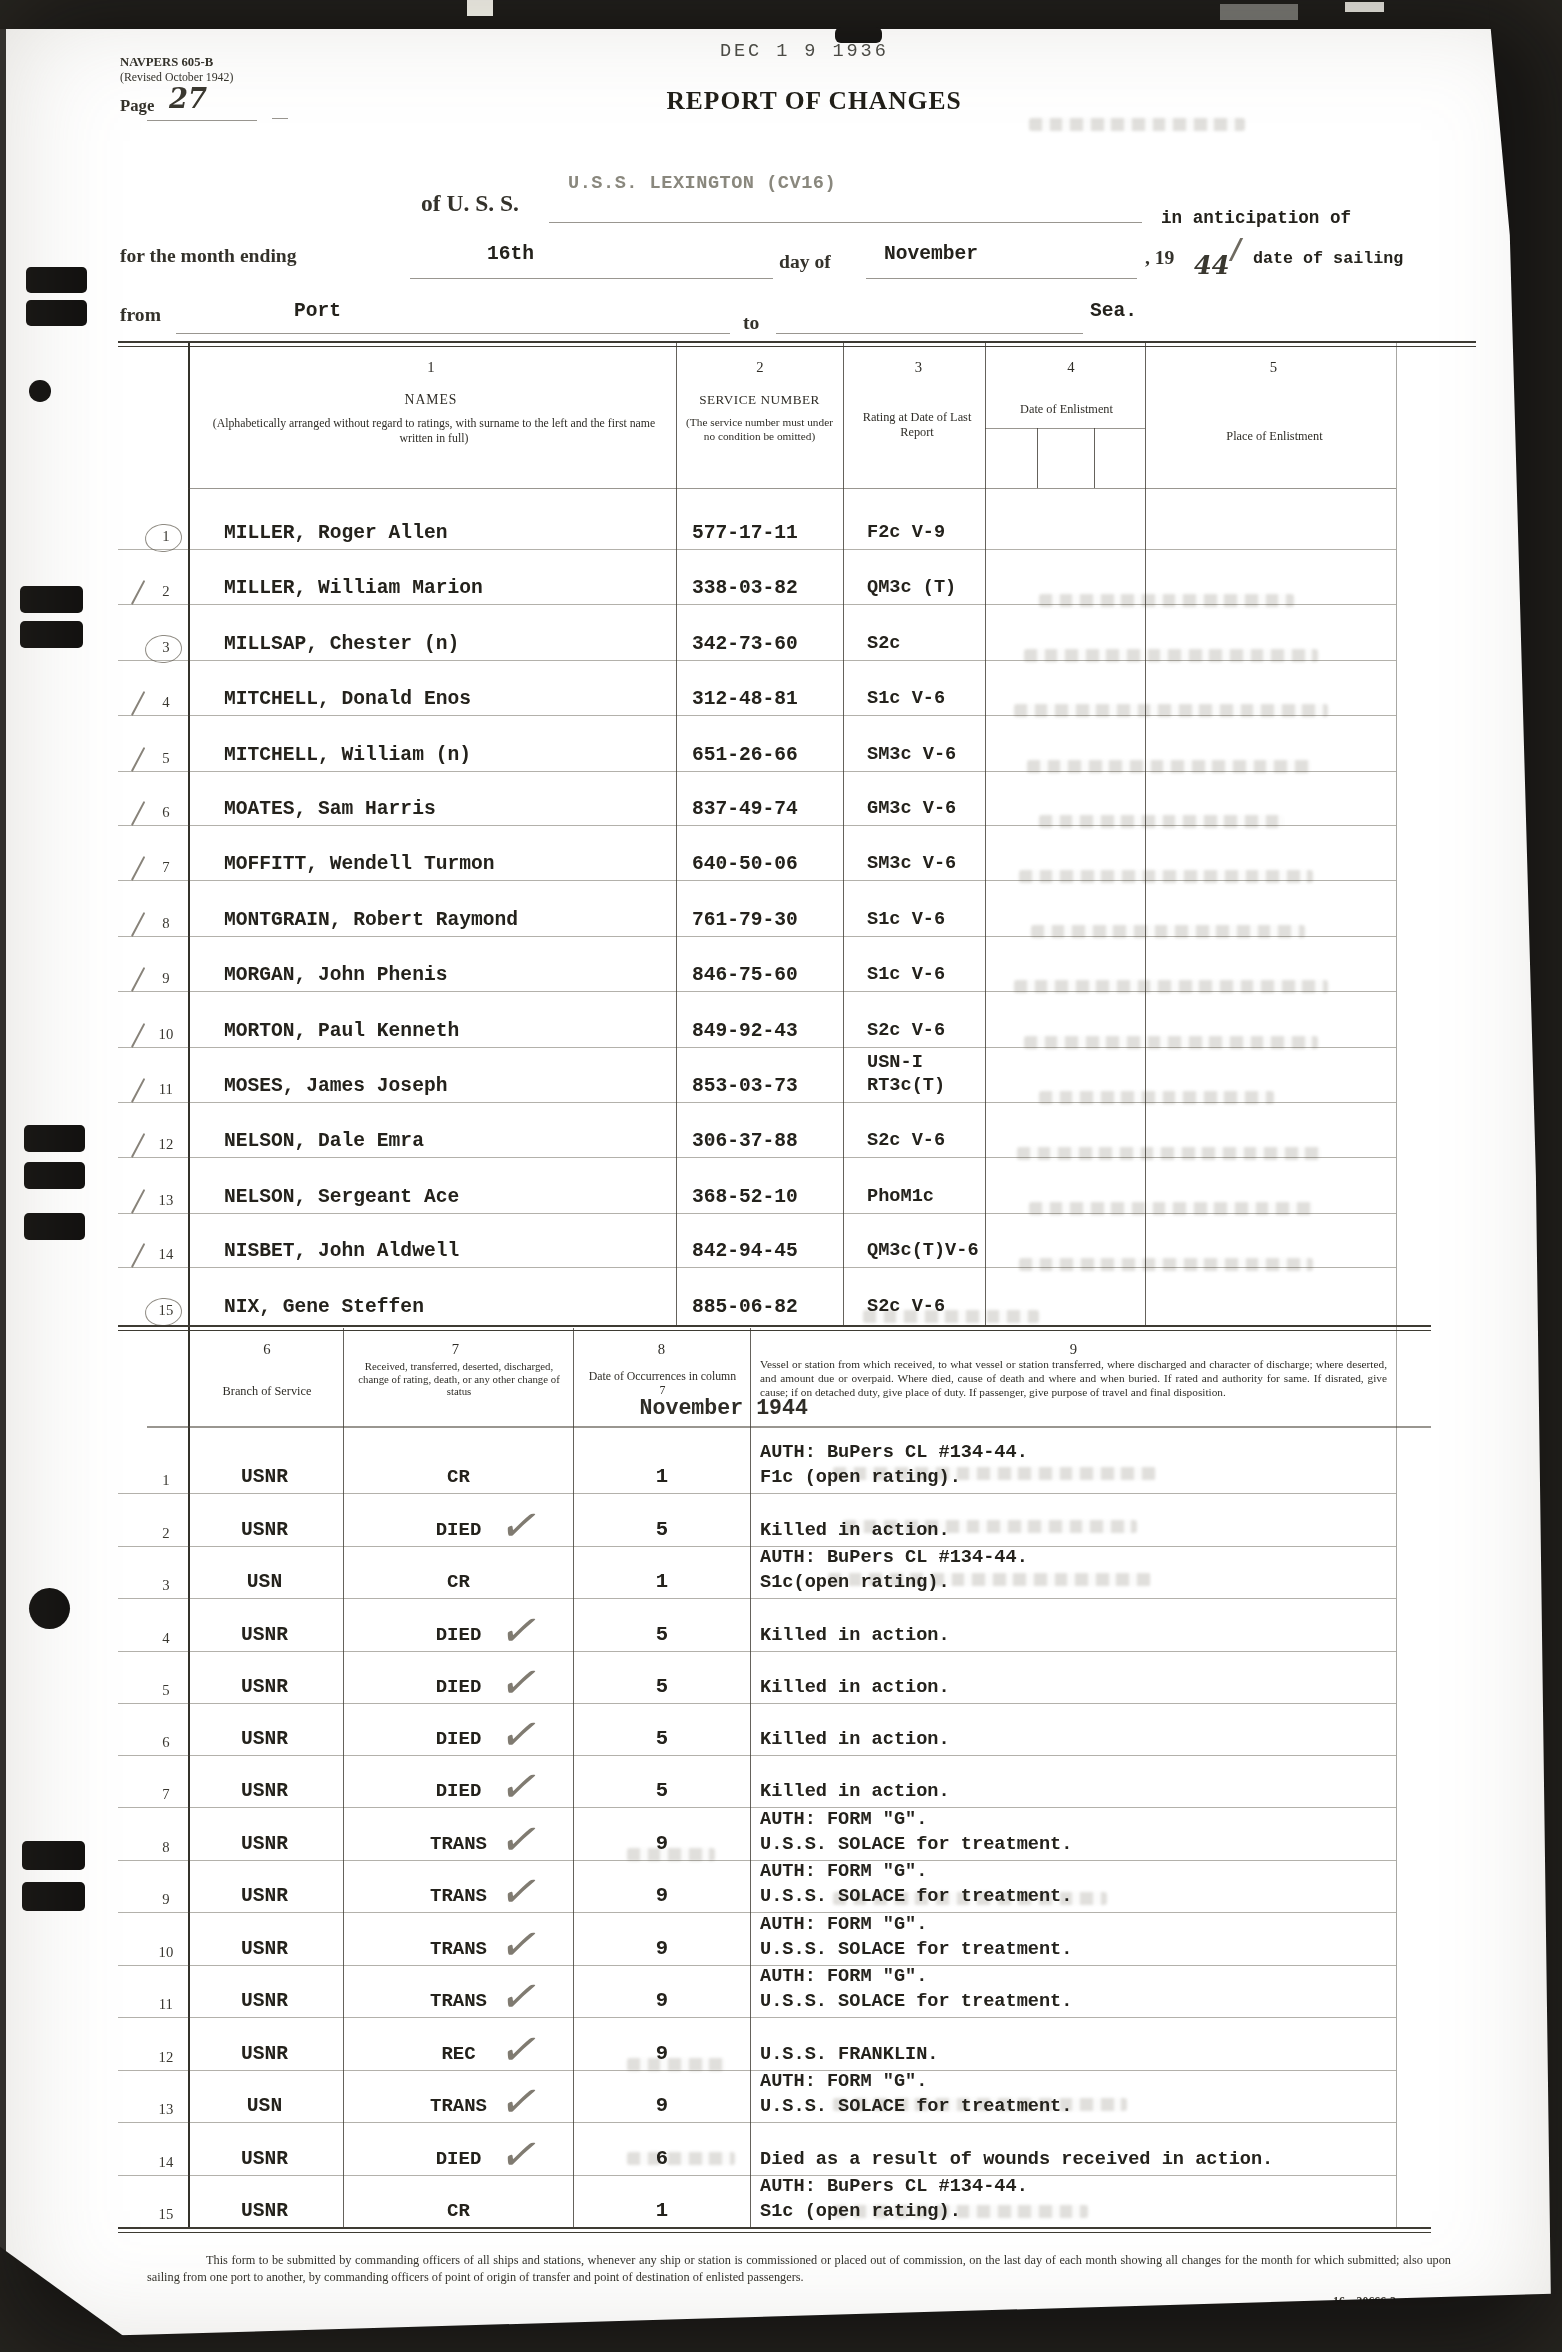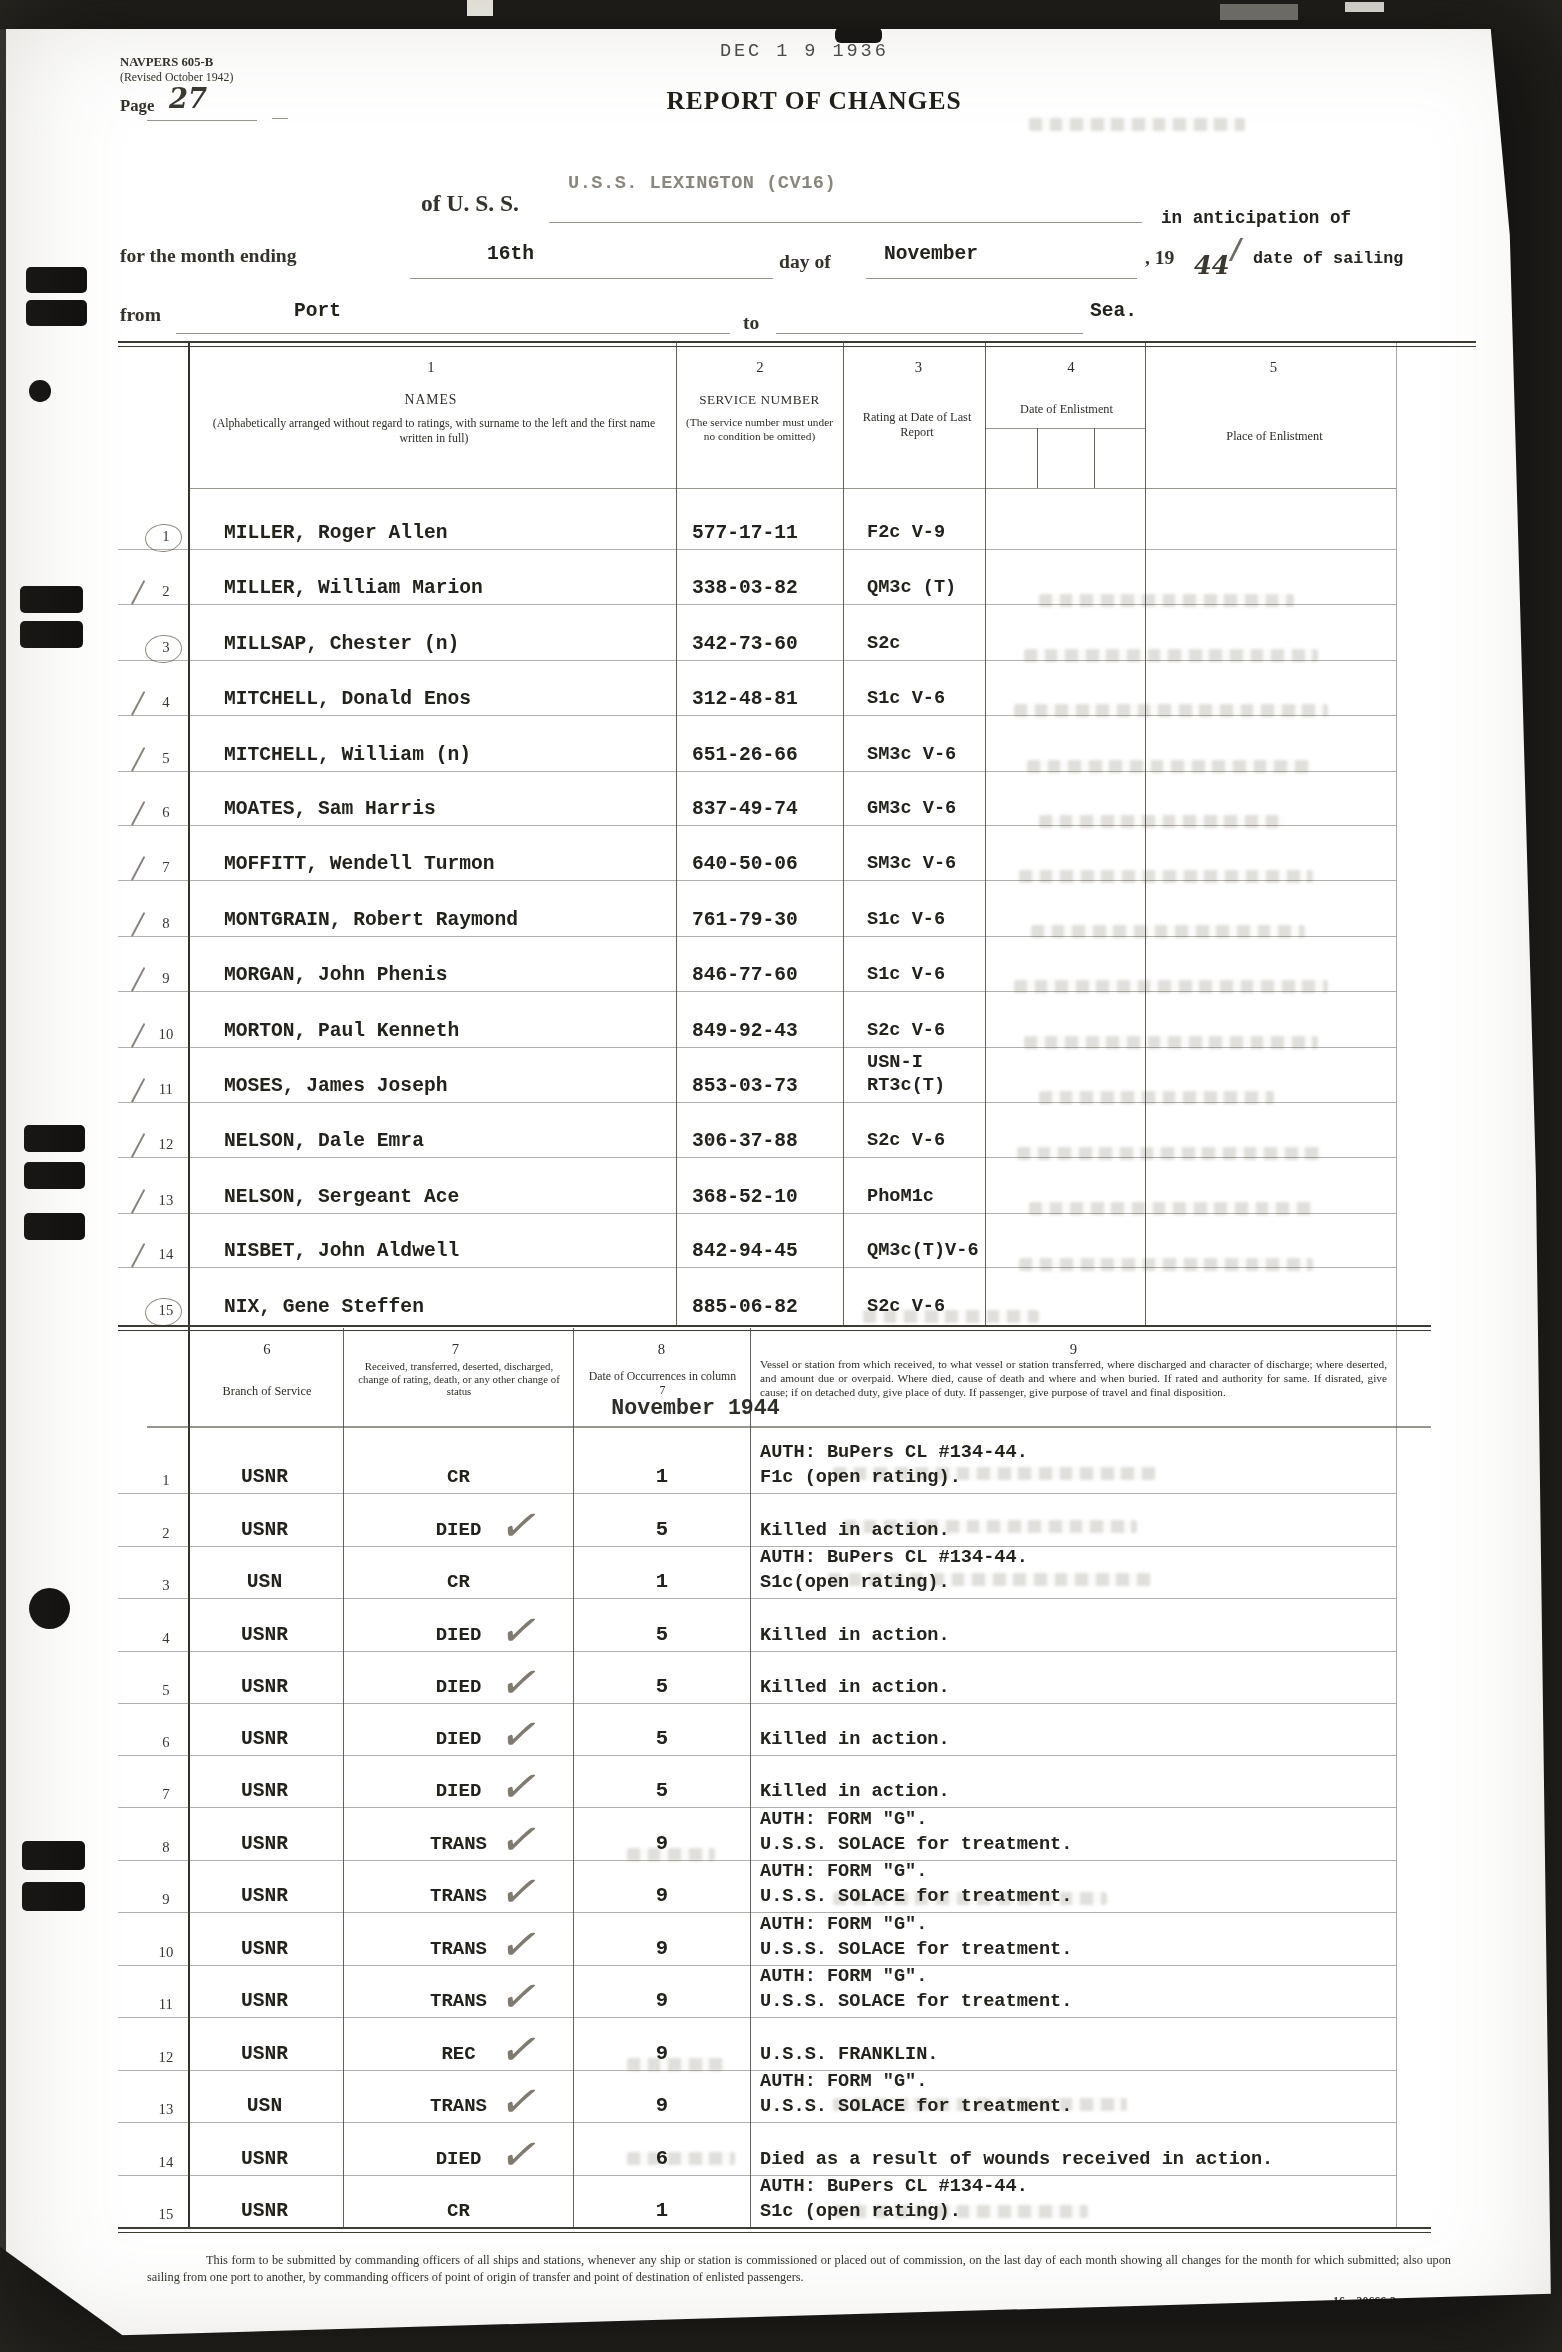--- a/index.html
+++ b/index.html
@@ -181,21 +181,21 @@
   </div>
   <div class="t1row" style="top:881px;">
     <span class="rn" data-marktype="slash">8</span>
     <span class="nm tw">MONTGRAIN, Robert Raymond</span>
     <span class="sv tw">761-79-30</span>
     <span class="rt tw">S1c V-6</span>
   </div>
   <div class="t1row" style="top:936px;">
     <span class="rn" data-marktype="slash">9</span>
     <span class="nm tw">MORGAN, John Phenis</span>
-    <span class="sv tw">846-77-60</span>
+    <span class="sv tw">846-75-60</span>
     <span class="rt tw">S1c V-6</span>
   </div>
   <div class="t1row" style="top:992px;">
     <span class="rn" data-marktype="slash">10</span>
     <span class="nm tw">MORTON, Paul Kenneth</span>
     <span class="sv tw">849-92-43</span>
     <span class="rt tw">S2c V-6</span>
   </div>
   <div class="t1row" style="top:1047px;">
     <span class="rn" data-marktype="slash">11</span>
@@ -235,21 +235,21 @@
   <div class="vline" style="left:750px;top:1328px;height:899px;"></div>
   <div class="hline" style="left:147px;top:1426px;width:1284px;border-top-width:2px;"></div>
   <div class="dbl" style="left:118px;top:2227px;width:1313px;"></div>
 
   <div class="colnum" style="left:208px;top:1341px;width:118px;">6</div>
   <div class="coltitle" style="left:201px;top:1384px;width:132px;font-size:12.3px;">Branch of Service</div>
   <div class="colnum" style="left:392px;top:1341px;width:127px;">7</div>
   <div class="coltitle" style="left:355px;top:1360px;width:208px;font-size:10.8px;line-height:12.7px;">Received, transferred, deserted, discharged, change of rating, death, or any other change of status</div>
   <div class="colnum" style="left:598px;top:1341px;width:127px;">8</div>
   <div class="coltitle" style="left:588px;top:1370px;width:149px;font-size:11.8px;line-height:13.7px;">Date of Occurrences in column 7</div>
-  <div class="coltitle tw" style="left:583px;top:1396px;width:225px;font-size:21.6px;">November 1944</div>
+  <div class="coltitle tw" style="left:583px;top:1396px;width:225px;font-size:21.6px;text-align:right;">November 1944</div>
   <div class="colnum" style="left:1000px;top:1341px;width:147px;">9</div>
   <div class="coltitle" style="left:760px;top:1357px;width:627px;font-size:11.3px;line-height:14px;text-align:justify;">Vessel or station from which received, to what vessel or station transferred, where discharged and character of discharge; where deserted, and amount due or overpaid.  Where died, cause of death and where and when buried.  If rated and authority for same.  If disrated, give cause; if on detached duty, give place of duty.  If passenger, give purpose of travel and final disposition.</div>
 
   <div class="t2row" style="top:1441px;">
     <span class="rn">1</span>
     <span class="br tw">USNR</span>
     <span class="ch tw">CR</span>
 
     <span class="dt tw">1</span>
     <span class="rm tw">AUTH: BuPers CL #134-44.

